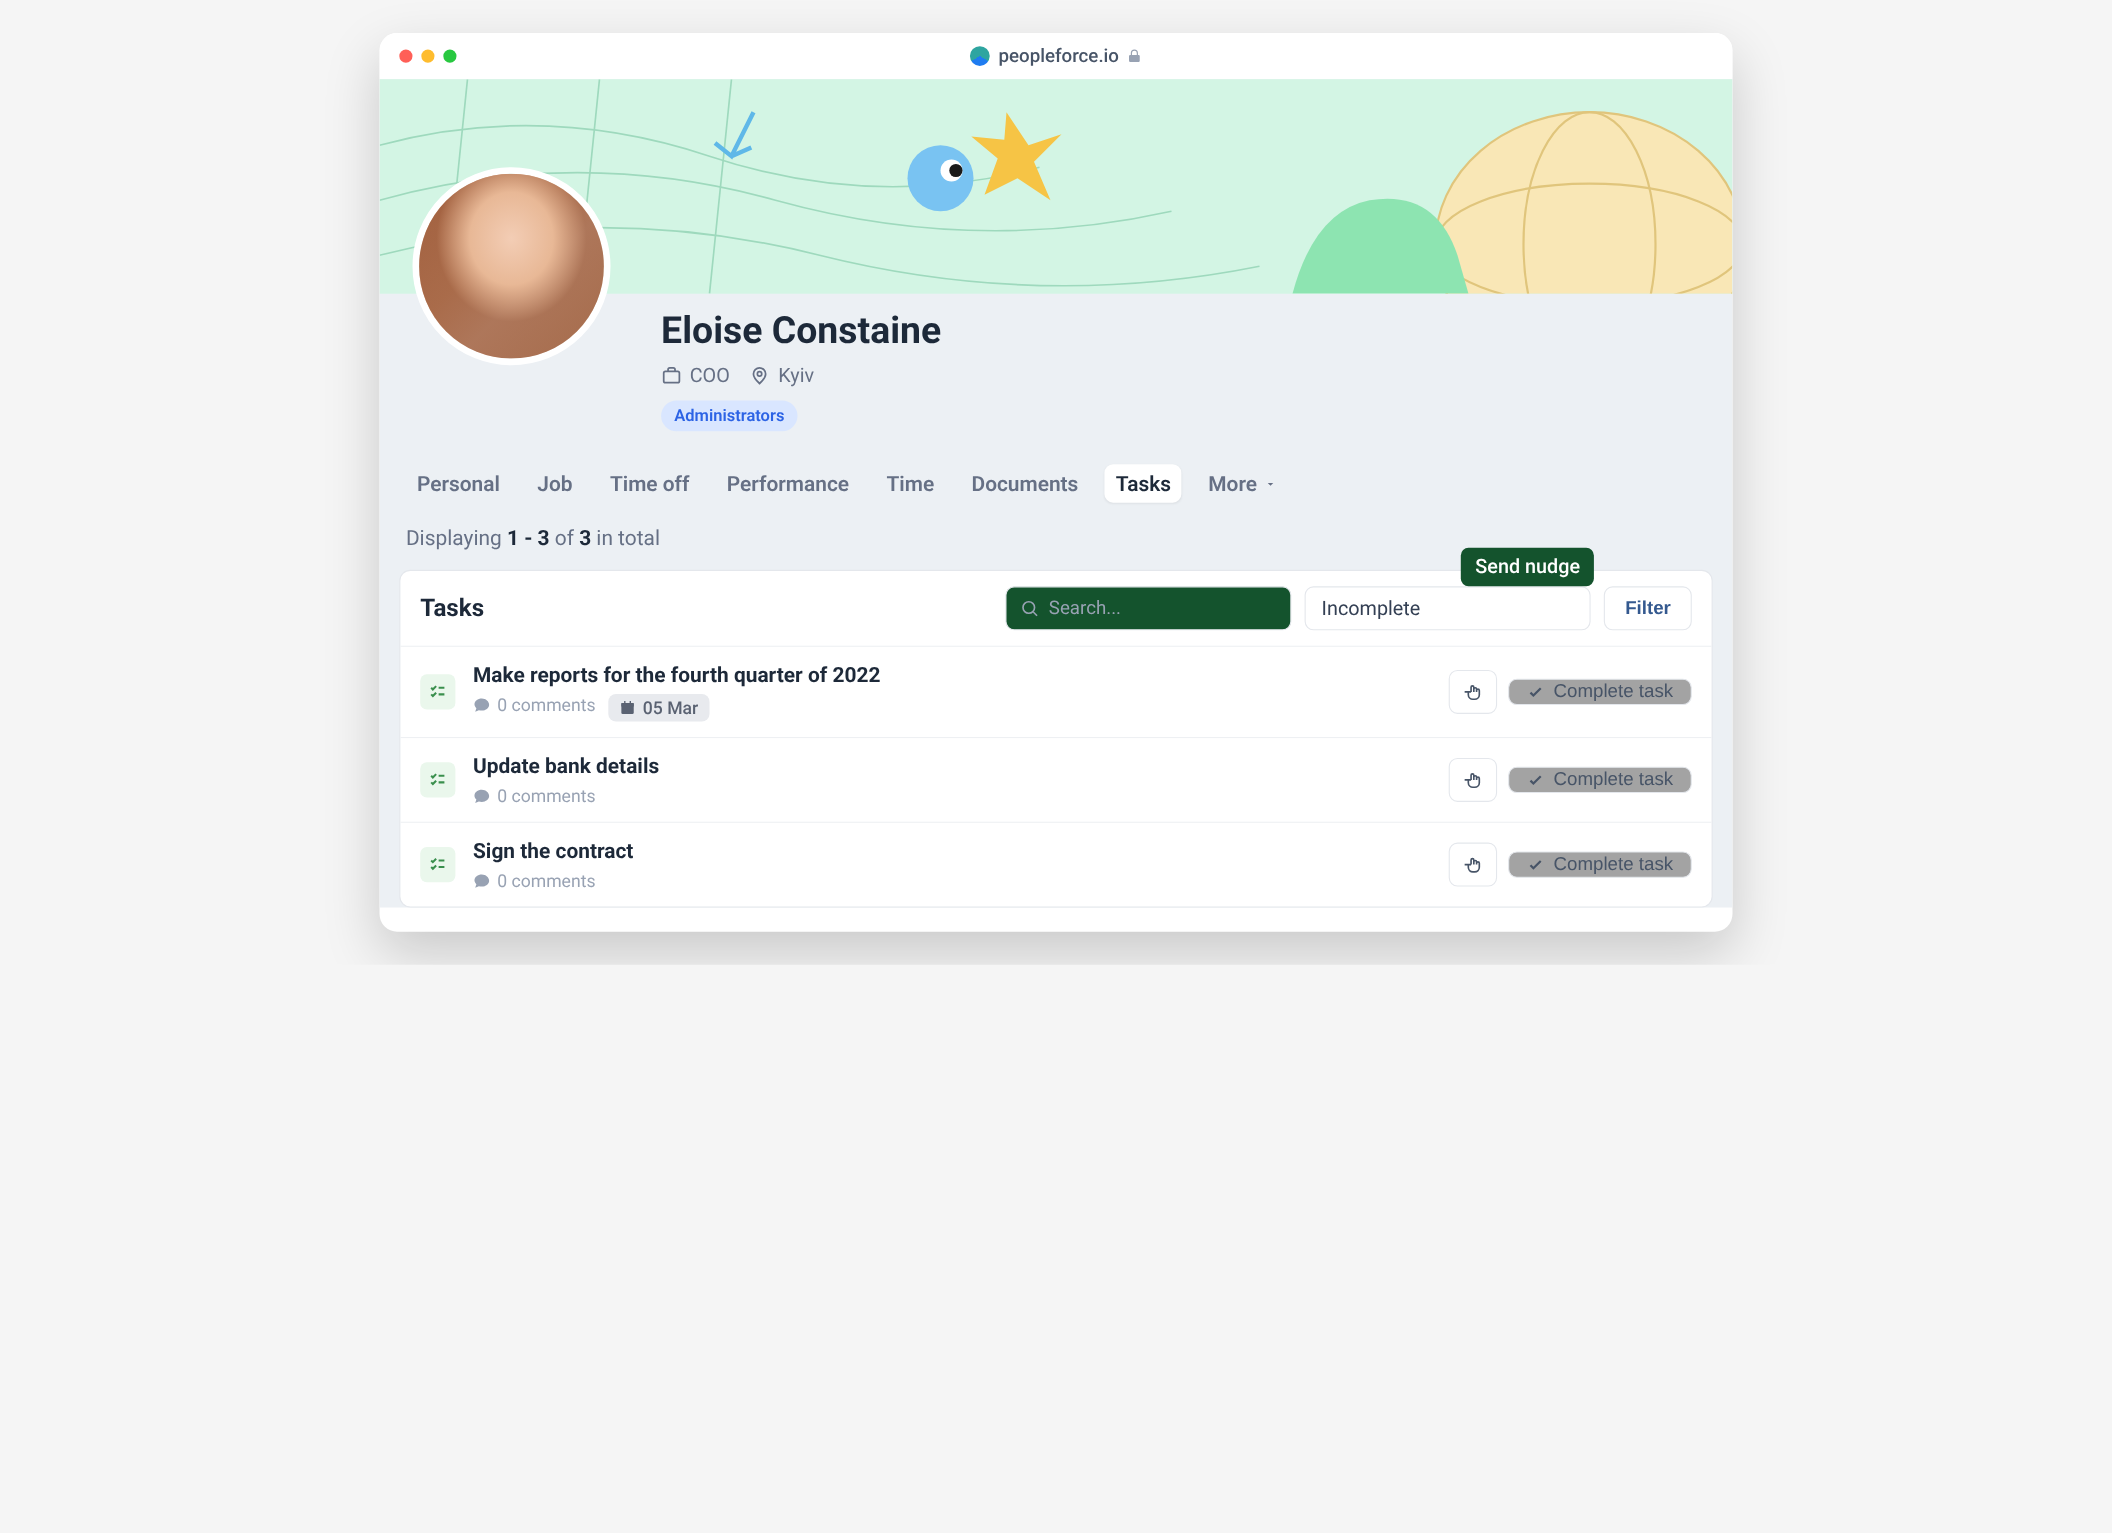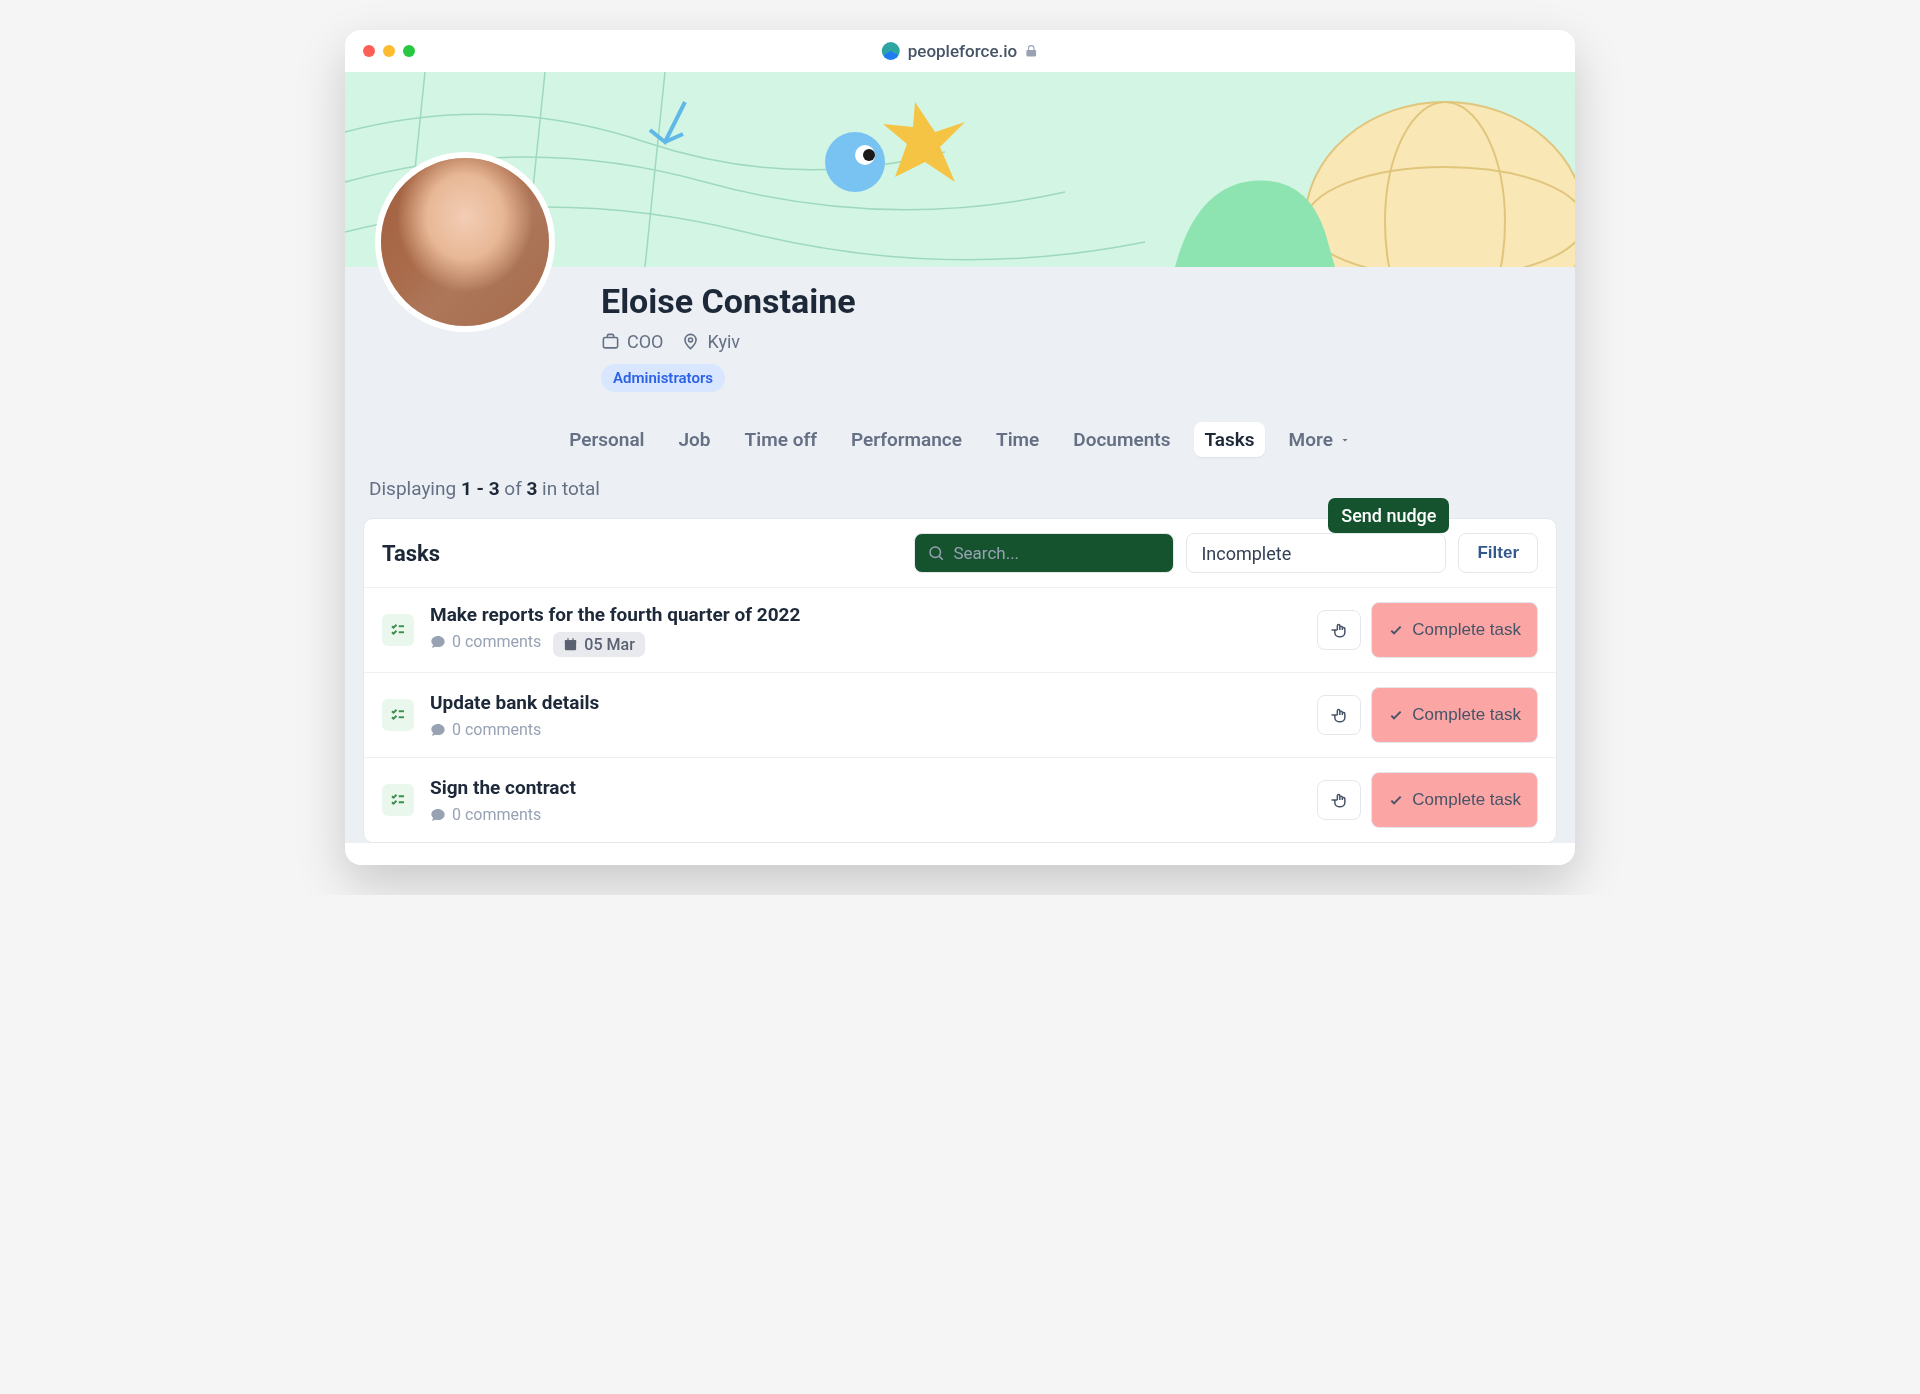--- a/index.html
+++ b/index.html
@@ -66,21 +66,21 @@
   .name { font-size:34px; font-weight:700; color:#1d2939; margin-bottom:10px; }
   .meta-row { display:flex; align-items:center; gap:18px; color:#667085; font-size:18px; margin-bottom:12px; }
   .meta-item { display:flex; align-items:center; gap:7px; }
   .badge {
     display:inline-block; background:#d9e6ff; color:#2c63e5;
     font-weight:600; font-size:15px; padding:5px 12px; border-radius:14px;
   }
   .tabs {
     display:flex; align-items:center; gap:14px;
     padding:12px 24px 16px 24px;
-    color:#667085; font-size:19px; font-weight:600;justify-content:center;
+    color:#667085; font-size:19px; font-weight:600;
   }
   .tab { padding:6px 10px; border-radius:8px; cursor:pointer; }
   .tab.active { background:#fff; color:#1d2939; box-shadow:0 1px 2px rgba(0,0,0,0.06); }
   .more-tab { display:flex; align-items:center; gap:6px; }
   .displaying { padding:4px 24px 18px 24px; color:#667085; font-size:19px; }
   .displaying b { color:#1d2939; font-weight:700; }
   .tasks-card {
     background:#fff; margin:0 18px 22px 18px; border-radius:10px;
     border:1px solid #e4e7ec;
   }
@@ -128,22 +128,22 @@
     background:#e8eaee; color:#5a6272; padding:3px 10px; border-radius:7px;
     font-weight:500;
   }
   .task-actions { display:flex; align-items:center; gap:10px; position:relative; }
   .nudge-btn {
     width:44px; height:40px; border:1px solid #e4e7ec; border-radius:8px;
     background:#fff; display:flex; align-items:center; justify-content:center;
     cursor:pointer; color:#475467; position:relative;
   }
   .complete-btn {
-    height:56px; padding:0 16px; border:1px solid #e4e7ec; border-radius:8px;
-    background:#fca5a5; display:flex; align-items:center; gap:8px;
+    height:24px; padding:0 16px; border:1px solid #e4e7ec; border-radius:8px;
+    background:#a3a3a3; display:flex; align-items:center; gap:8px;
     cursor:pointer; color:#475467; font-size:17px; font-weight:500;
   }
   svg { display:block; }
 </style>
 </head>
 <body>
 
 <div class="browser-window">
 
   <div class="titlebar">

